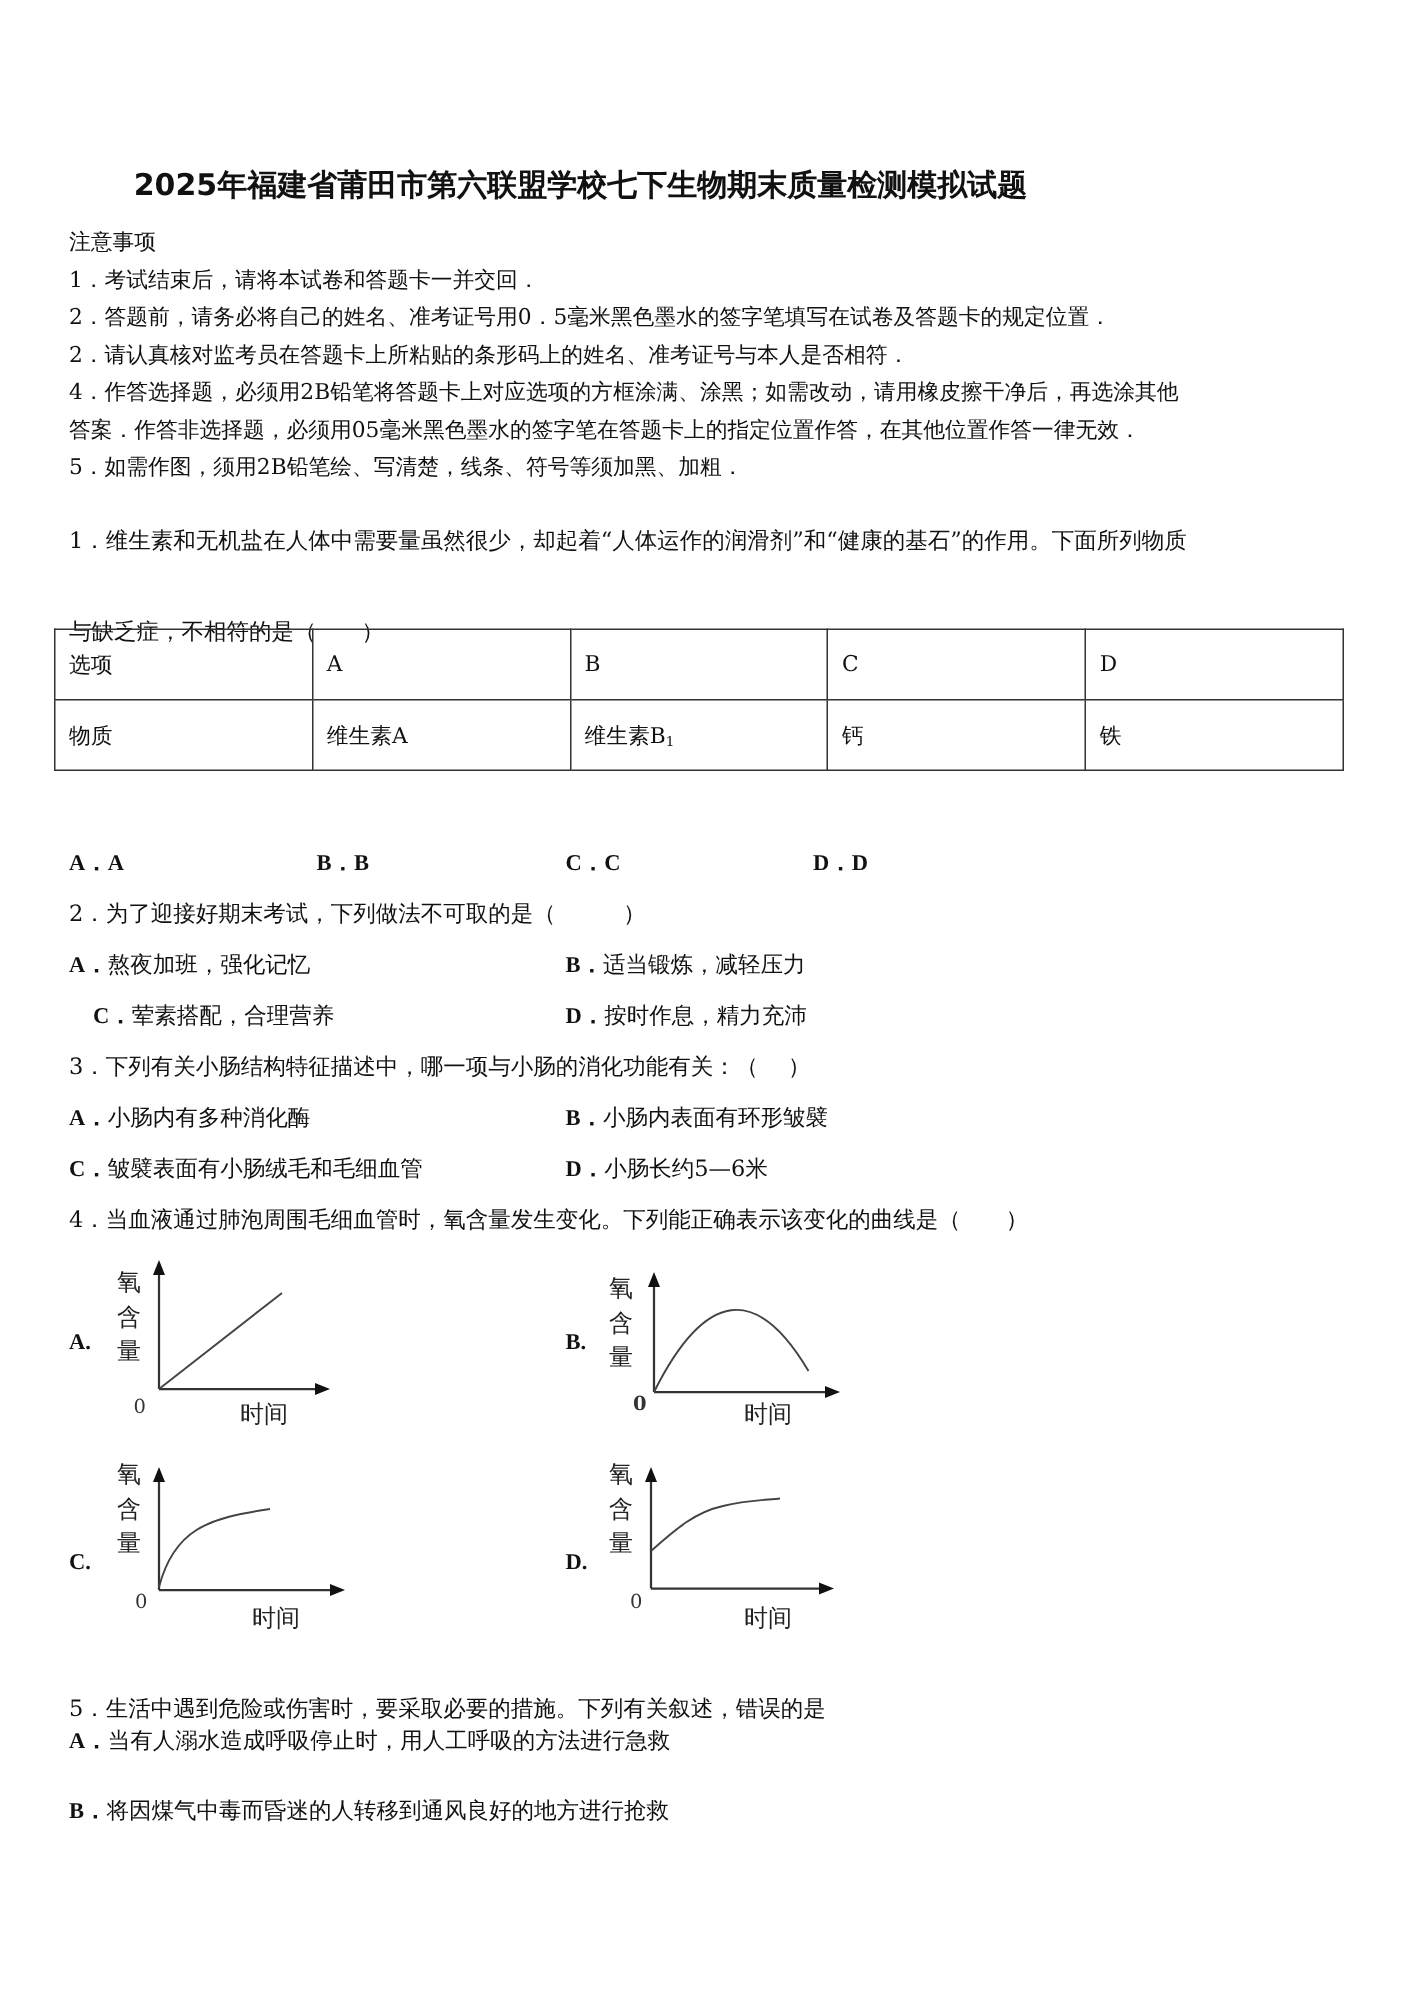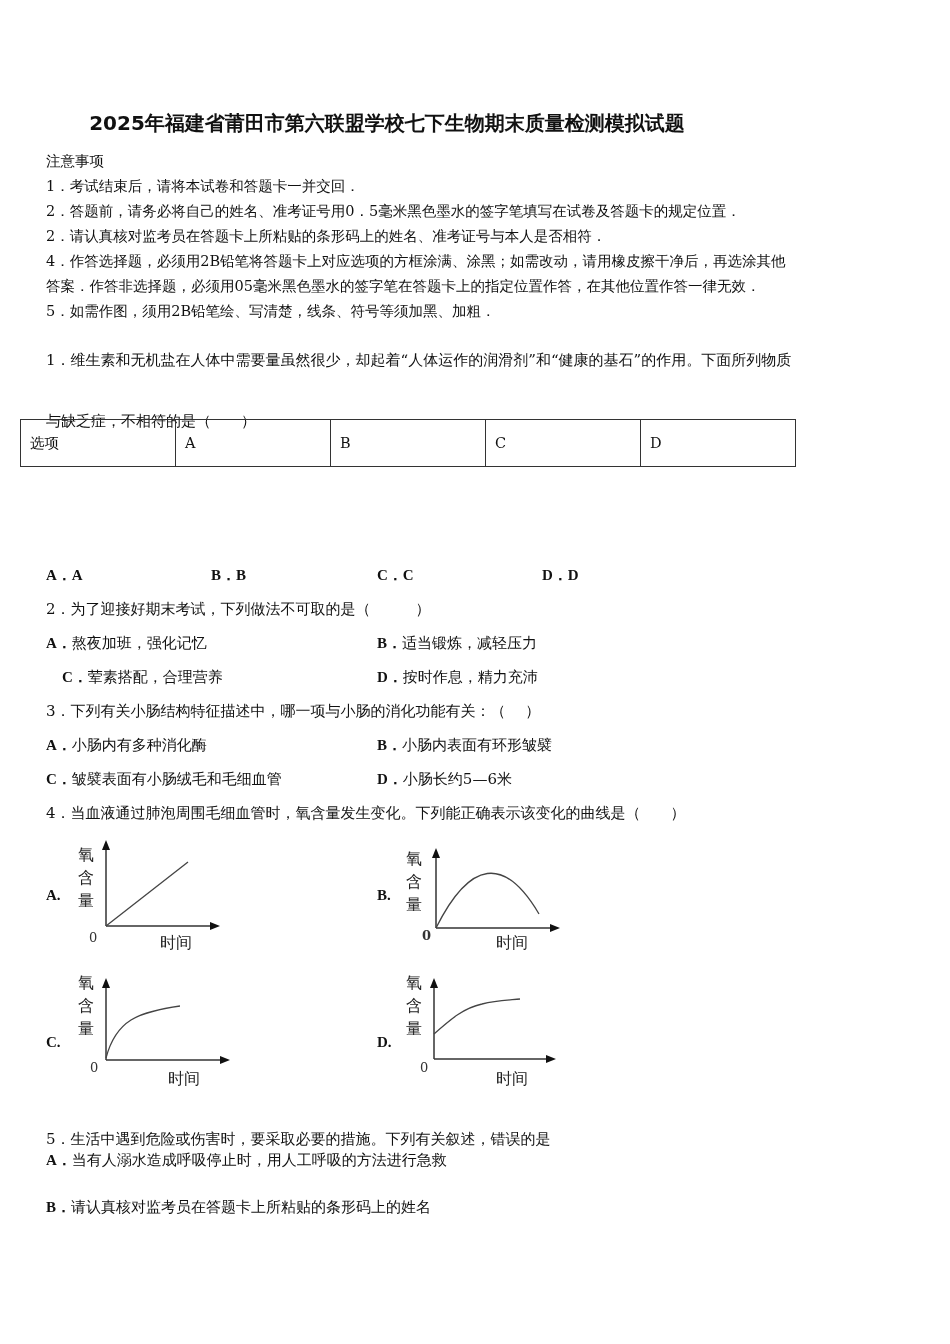--- a/index.html
+++ b/index.html
@@ -3,21 +3,21 @@
 <meta charset="utf-8">
 <style>
   html, body { margin: 0; padding: 0; background: #ffffff; }
   body { width: 950px; height: 1344px; position: relative; overflow: hidden;
          font-family: "DejaVu Serif", "Liberation Serif", serif; color: #111; }
   .title { position: absolute; top: 110px; left: 0; width: 774px; text-align: center;
            font-family: "DejaVu Sans", "Liberation Sans", sans-serif; font-weight: bold;
            font-size: 20px; letter-spacing: 0px; }
   .line { position: absolute; left: 46px; font-size: 14.5px; white-space: nowrap; }
   .q { font-size: 15px; }
-  table.t { position: absolute; left: 20px; top: 419px; width: 776px; border-collapse: collapse;
+  table.t { position: absolute; left: 36px; top: 419px; width: 860px; border-collapse: collapse;
             font-size: 14.5px; }
   table.t td { border: 1px solid #333; height: 46px; padding: 0 0 0 9px; vertical-align: middle; width: 20%; }
   .opt { position: absolute; font-size: 15px; white-space: nowrap; }
   .opt b { font-family: "Liberation Serif", "DejaVu Serif", serif; font-weight: bold; }
   .graph { position: absolute; }
   .glabel { position: absolute; font-weight: bold; font-size: 15px; font-family: "Liberation Serif", serif; }
   sub { font-size: 9px; vertical-align: -2px; }
 </style>
 </head>
 <body>
@@ -36,20 +36,27 @@
 <div class="line q" style="top:412px;">与缺乏症，不相符的是（　　）</div>
 
 <table class="t">
   <tbody>
       <tr>
     <td>选项</td>
     <td>A</td>
     <td>B</td>
     <td>C</td>
     <td>D</td>
+  </tr>
+  <tr>
+    <td>物质</td>
+    <td>维生素A</td>
+    <td><span>维生素B</span><sub>1</sub></td>
+    <td>钙</td>
+    <td>铁</td>
   </tr>
 </tbody>
   </table>
 
 <div class="opt" style="left:46px; top:566px;"><b>A．</b><b>A</b></div>
 <div class="opt" style="left:211px; top:566px;"><b>B．</b><b>B</b></div>
 <div class="opt" style="left:377px; top:566px;"><b>C．</b><b>C</b></div>
 <div class="opt" style="left:542px; top:566px;"><b>D．</b><b>D</b></div>
 
 <div class="line q" style="top:600px;">2．为了迎接好期末考试，下列做法不可取的是（　　　）</div>
@@ -117,13 +124,13 @@
   <polygon points="32,10 28,20 36,20" fill="#111"></polygon>
   <line x1="32" y1="91" x2="146" y2="91" stroke="#333" stroke-width="1.5"></line>
   <polygon points="154,91 144,87 144,95" fill="#111"></polygon>
   <path d="M32,66 C50,50 62,40 80,36 C96,32 110,32 118,31" fill="none" stroke="#444" stroke-width="1.3"></path>
   <text x="18" y="104" font-size="13" fill="#333">0</text>
   <text x="94" y="116" font-size="16" fill="#222">时间</text>
 </svg>
 
 <div class="line q" style="top:1130px;">5．生活中遇到危险或伤害时，要采取必要的措施。下列有关叙述，错误的是</div>
 <div class="opt" style="left:46px; top:1124px;margin-top:27px;"><b>A．</b><span>当有人溺水造成呼吸停止时，用人工呼吸的方法进行急救</span></div>
-<div class="opt" style="left:46px; top:1198px;"><b>B．</b><span>请认真核对监考员在答题卡上所粘贴的条形码上的姓名</span></div>
+<div class="opt" style="left:46px; top:1198px;"><b>B．</b><span>将因煤气中毒而昏迷的人转移到通风良好的地方进行抢救</span></div>
 
 </body></html>

